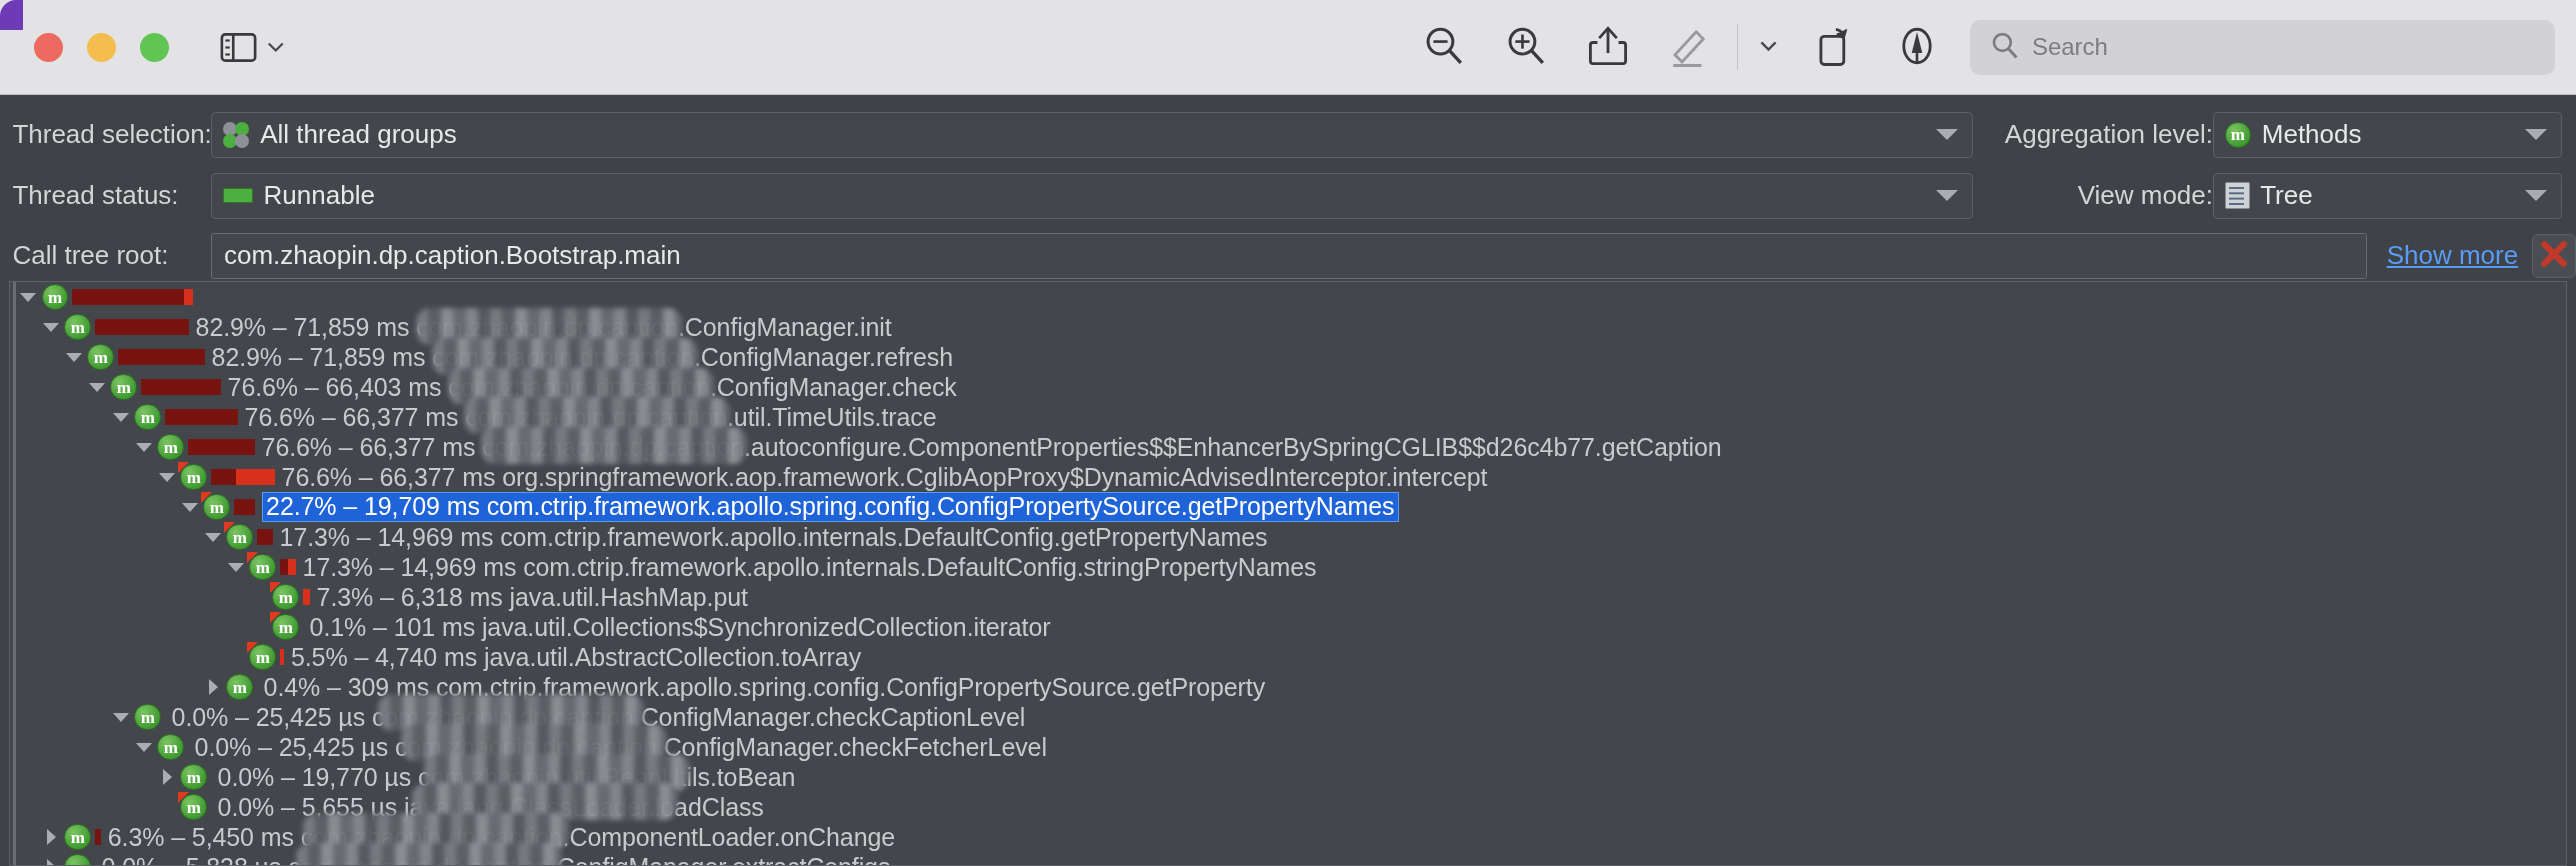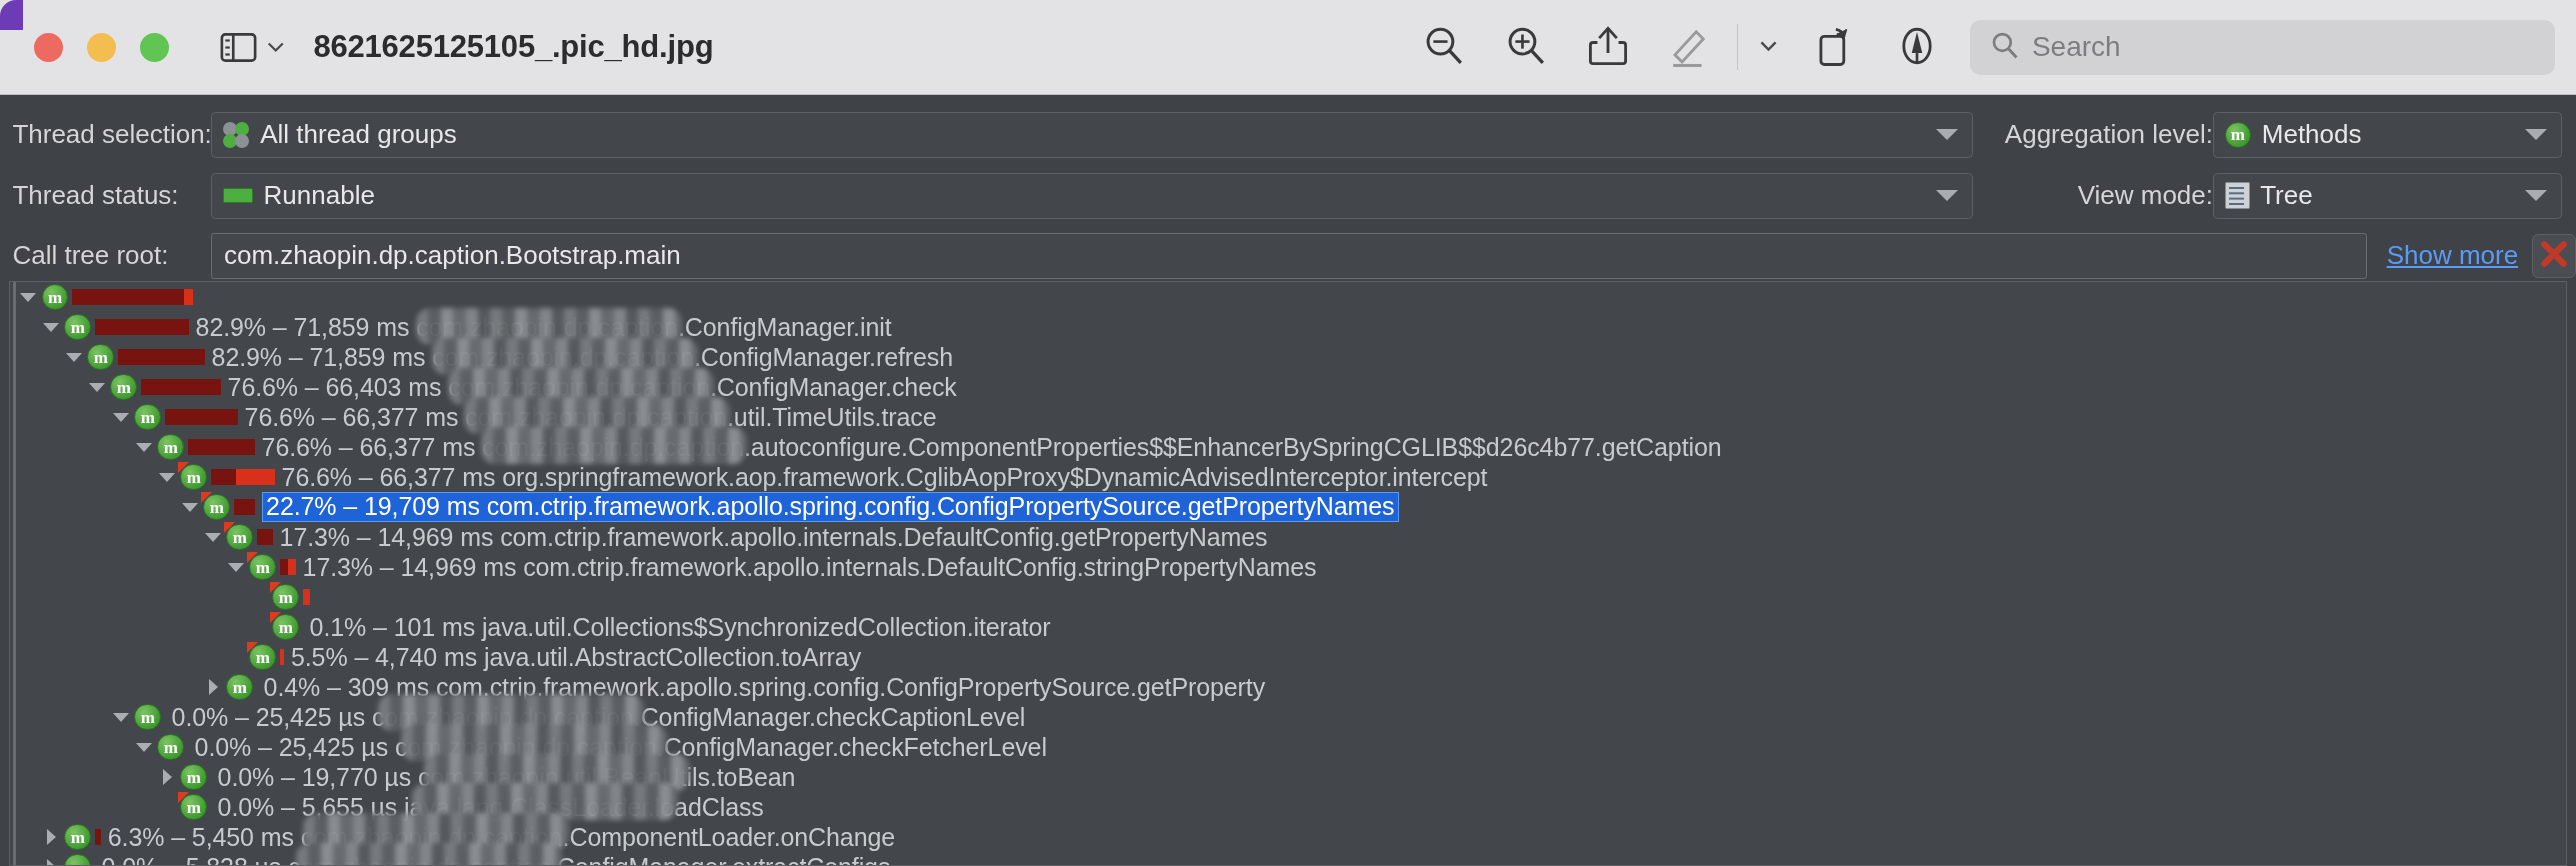--- a/index.html
+++ b/index.html
@@ -77,21 +77,21 @@
   #search-box {
     width: 585px; height: 55px;
     background: #d2d2d5;
     border-radius: 10.6px;
     display: flex; align-items: center;
     padding-left: 19.5px;
     gap: 12.4px;
     margin-left: 12.4px;
   }
   #search-placeholder {
-    font-size: 28px;
+    font-size: 24px;
     color: #7d7d80;
   }
 
   
   #controls {
     padding: 0;
     background: #3f4347;
     position: relative;
     height: 186px;
   }
@@ -360,21 +360,20 @@
           <line x1="6" y1="28" x2="11" y2="28" stroke="#3a3a3c" stroke-width="2.5"></line>
         </svg>
       </span>
       <span>
         <svg width="19.5" height="14" viewBox="0 0 22 16">
           <polyline points="3,4 11,12 19,4" fill="none" stroke="#4a4a4c" stroke-width="2.6"></polyline>
         </svg>
       </span>
     </div>
 
-    <div id="doc-title">8621625125105_.pic_hd.jpg</div>
 
     <div id="toolbar-right">
       <div class="tb-btn">
         <span>
           <svg width="46" height="46" viewBox="0 0 52 52">
             <circle cx="22" cy="21" r="14" fill="none" stroke="#3a3a3c" stroke-width="3.4"></circle>
             <line x1="32" y1="31" x2="45" y2="45" stroke="#3a3a3c" stroke-width="3.8"></line>
             <line x1="14" y1="21" x2="30" y2="21" stroke="#3a3a3c" stroke-width="3"></line>
           </svg>
         </span>
@@ -614,20 +613,21 @@
         </div>
         <div class="tree-row" style="padding-left: 236px;">
           <div class="twisty "></div>
           <div class="node-icon-wrap">
             <span class="leafmark"></span>
             <span class="icon-m">m</span>
           </div>
           <div class="bar">
             <span class="seg-self" style="width: 7px;"></span>
           </div>
+          <span class="row-text">7.3% – 6,318 ms java.util.HashMap.put</span>
         </div>
         <div class="tree-row" style="padding-left: 236px;">
           <div class="twisty "></div>
           <div class="node-icon-wrap">
             <span class="leafmark"></span>
             <span class="icon-m">m</span>
           </div>
           <div class="bar"></div>
           <span class="row-text">0.1% – 101 ms java.util.Collections$SynchronizedCollection.iterator</span>
         </div>

